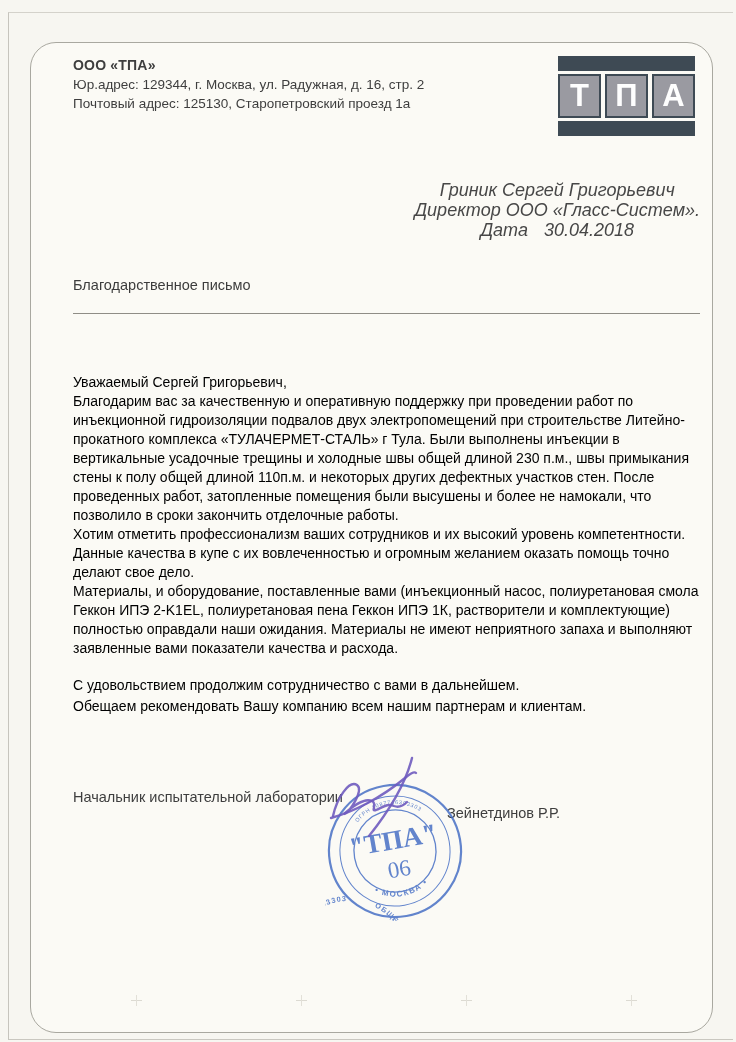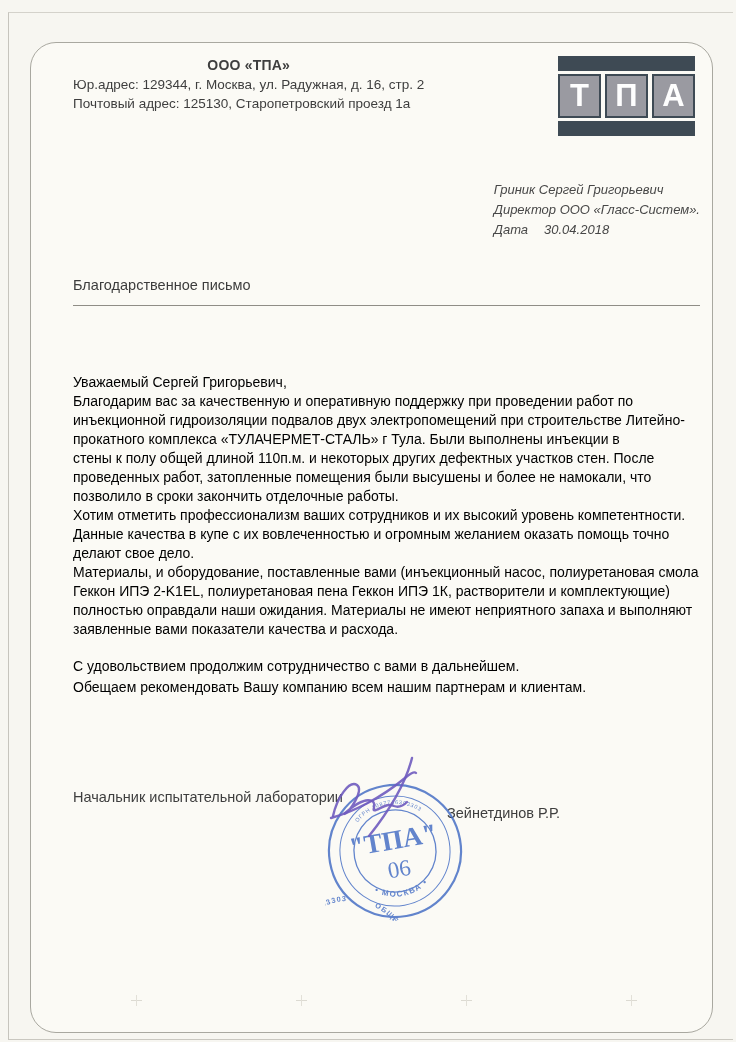--- a/index.html
+++ b/index.html
@@ -27,48 +27,48 @@
     position: absolute;
     left: 30px; top: 42px;
     width: 681px; height: 989px;
     background: #fbfaf5;
     border: 1px solid #a9a8a0;
     border-radius: 26px;
   }
 
   
   .header { position: absolute; left: 42px; top: 13px; line-height: 19px; font-size: 13.5px; color: #3e3e3e; }
-  .company-name { font-weight: bold; font-size: 14px; letter-spacing: .2px; text-align: center; }
+  .company-name { font-weight: bold; font-size: 14px; letter-spacing: .2px; }
 
   
   .logo { position: absolute; left: 527px; top: 13px; width: 137px; }
   .logo-bar { height: 15px; background: #3e4a54; }
   .logo-row { display: flex; justify-content: space-between; margin: 3px 0; }
   .logo-box {
     width: 39px; height: 40px;
     background: #9a9aa1;
     border: 2px solid #3e4a54;
     color: #fefefe;
     font-weight: bold; font-size: 31px; line-height: 40px;
     text-align: center;
   }
 
   
   .recipient {
     position: absolute; right: 12px; top: 137px;
-    text-align: left; font-style: italic;
-    font-size: 13px; line-height: 20px; color: #474747;
+    text-align: center; font-style: italic;
+    font-size: 18px; line-height: 20px; color: #474747;
   }
   .date-val { margin-left: 16px; }
 
   
   .title {
     position: absolute; left: 42px; top: 234px; width: 627px;
     font-size: 14.5px; color: #3c3c3c;
-    padding-bottom: 12px;
+    padding-bottom: 20px;
     border-bottom: 1.5px solid #8f8d86;
   }
 
   
   .body-text { position: absolute; left: 42px; top: 330px; width: 634px; font-size: 14px; color: #000000; }
   .body-text .line { height: 19px; line-height: 19px; white-space: nowrap; }
   .closing-gap { height: 17px; }
   .body-text .closing { height: 21px; line-height: 21px; white-space: nowrap; }
 
   
@@ -127,20 +127,21 @@
       </div>
     </div>
 
     <div class="title">Благодарственное письмо</div>
 
     <div class="body-text">
       <div class="line">Уважаемый Сергей Григорьевич,</div>
       <div class="line">Благодарим вас за качественную и оперативную поддержку при проведении работ по</div>
       <div class="line">инъекционной гидроизоляции подвалов двух электропомещений при строительстве Литейно-</div>
       <div class="line">прокатного комплекса «ТУЛАЧЕРМЕТ-СТАЛЬ» г Тула. Были выполнены инъекции в</div>
+      <div class="line">вертикальные усадочные трещины и холодные швы общей длиной 230 п.м., швы примыкания</div>
       <div class="line">стены к полу общей длиной 110п.м. и некоторых других дефектных участков стен. После</div>
       <div class="line">проведенных работ, затопленные помещения были высушены и более не намокали, что</div>
       <div class="line">позволило в сроки закончить отделочные работы.</div>
       <div class="line">Хотим отметить профессионализм ваших сотрудников и их высокий уровень компетентности.</div>
       <div class="line">Данные качества в купе с их вовлеченностью и огромным желанием оказать помощь точно</div>
       <div class="line">делают свое дело.</div>
       <div class="line">Материалы, и оборудование, поставленные вами (инъекционный насос, полиуретановая смола</div>
       <div class="line">Геккон ИПЭ 2-K1EL, полиуретановая пена Геккон ИПЭ 1К, растворители и комплектующие)</div>
       <div class="line">полностью оправдали наши ожидания. Материалы не имеют неприятного запаха и выполняют</div>
       <div class="line">заявленные вами показатели качества и расхода.</div>

